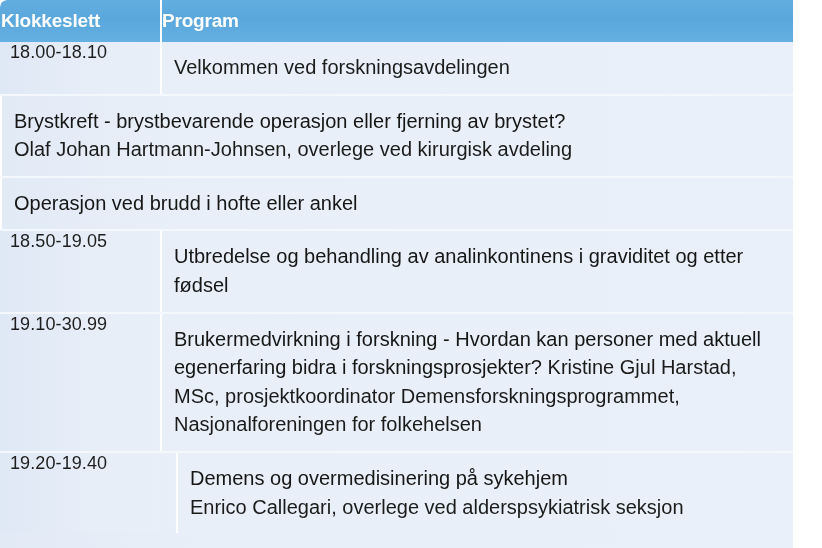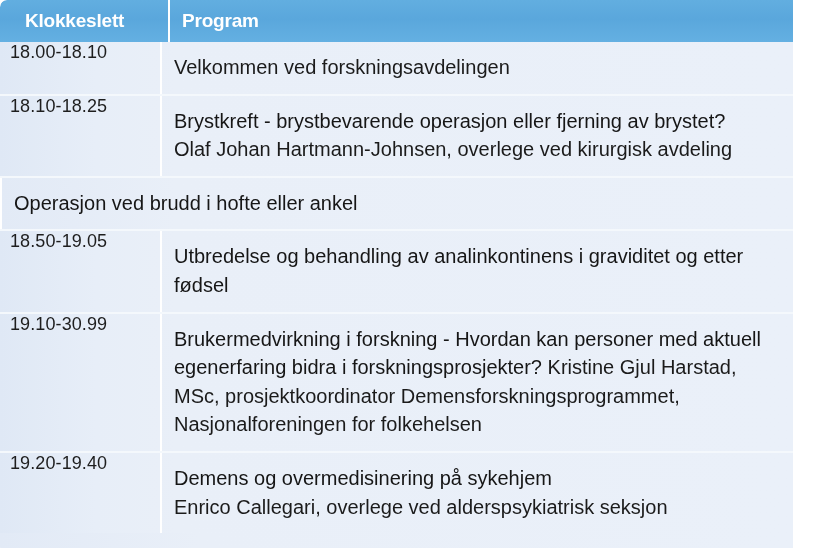--- a/index.html
+++ b/index.html
@@ -36,43 +36,42 @@
     color: #ffffff;
     font-size: 19px;
     font-weight: bold;
     letter-spacing: -0.2px;
     display: flex;
     align-items: center;
     box-sizing: border-box;
   }
   .th-time {
     width: 160px;
-    padding-left: 17px;
-    margin-left: 8px;
+    padding-left: 1px;
   }
   .th-prog {
     flex: 1;
-    padding-left: 12px;
     border-left: 2px solid #ffffff;
     align-self: stretch;
   }
 
   
   .tbody {
     background: linear-gradient(to right, #e3ebf6 0%, #e9eff8 28%, #e9eff8 100%);
   }
   .tr {
     display: flex;
     align-items: stretch;
     border-bottom: 2px solid #f4f8fc;
     min-height: 46px;
     background: linear-gradient(to right, #e2eaf6 0%, #e9eff8 22%, #eaf0f9 100%);
   }
   .tr:last-child {
     border-bottom: none;
+    gap: 16px;
   }
 
   .td-time {
     width: 160px;
     box-sizing: border-box;
     padding-left: 10px;
     display: flex;
     align-items: flex-start;
     font-size: 18px;
     color: #1e1e1e;
@@ -123,23 +122,20 @@
   <div class="tbody">
       <div class="tr">
         <div class="td-time">
           <span>18.00-18.10</span>
         </div>
         <div class="td-prog">
           <span class="dsc inline-block-line">Velkommen ved forskningsavdelingen</span>
         </div>
       </div>
       <div class="tr">
-        <div class="td-time">
-          <span>18.10-18.25</span>
-        </div>
         <div class="td-prog">
           <span class="ttl inline-block-line">Brystkreft - brystbevarende operasjon eller fjerning av brystet?</span>
           <span class="dsc inline-block-line">Olaf Johan Hartmann-Johnsen, overlege ved kirurgisk avdeling</span>
         </div>
       </div>
       <div class="tr">
         <div class="td-prog">
           <span class="ttl inline-block-line">Operasjon ved brudd i hofte eller ankel</span>
         </div>
       </div>

